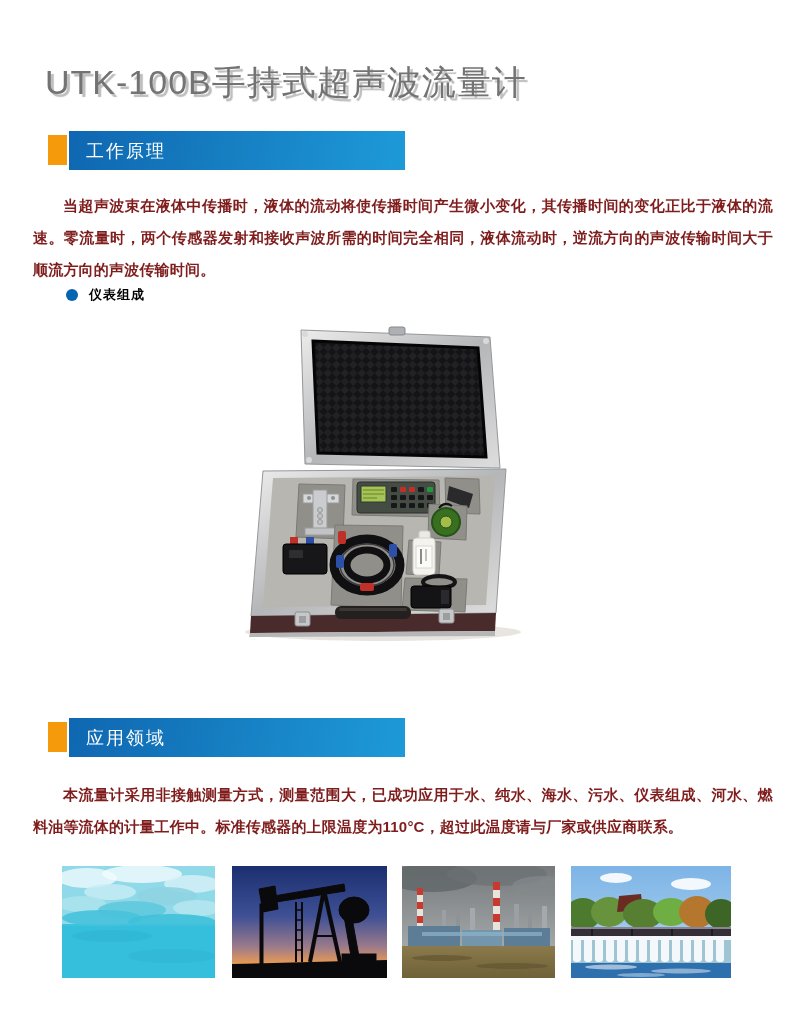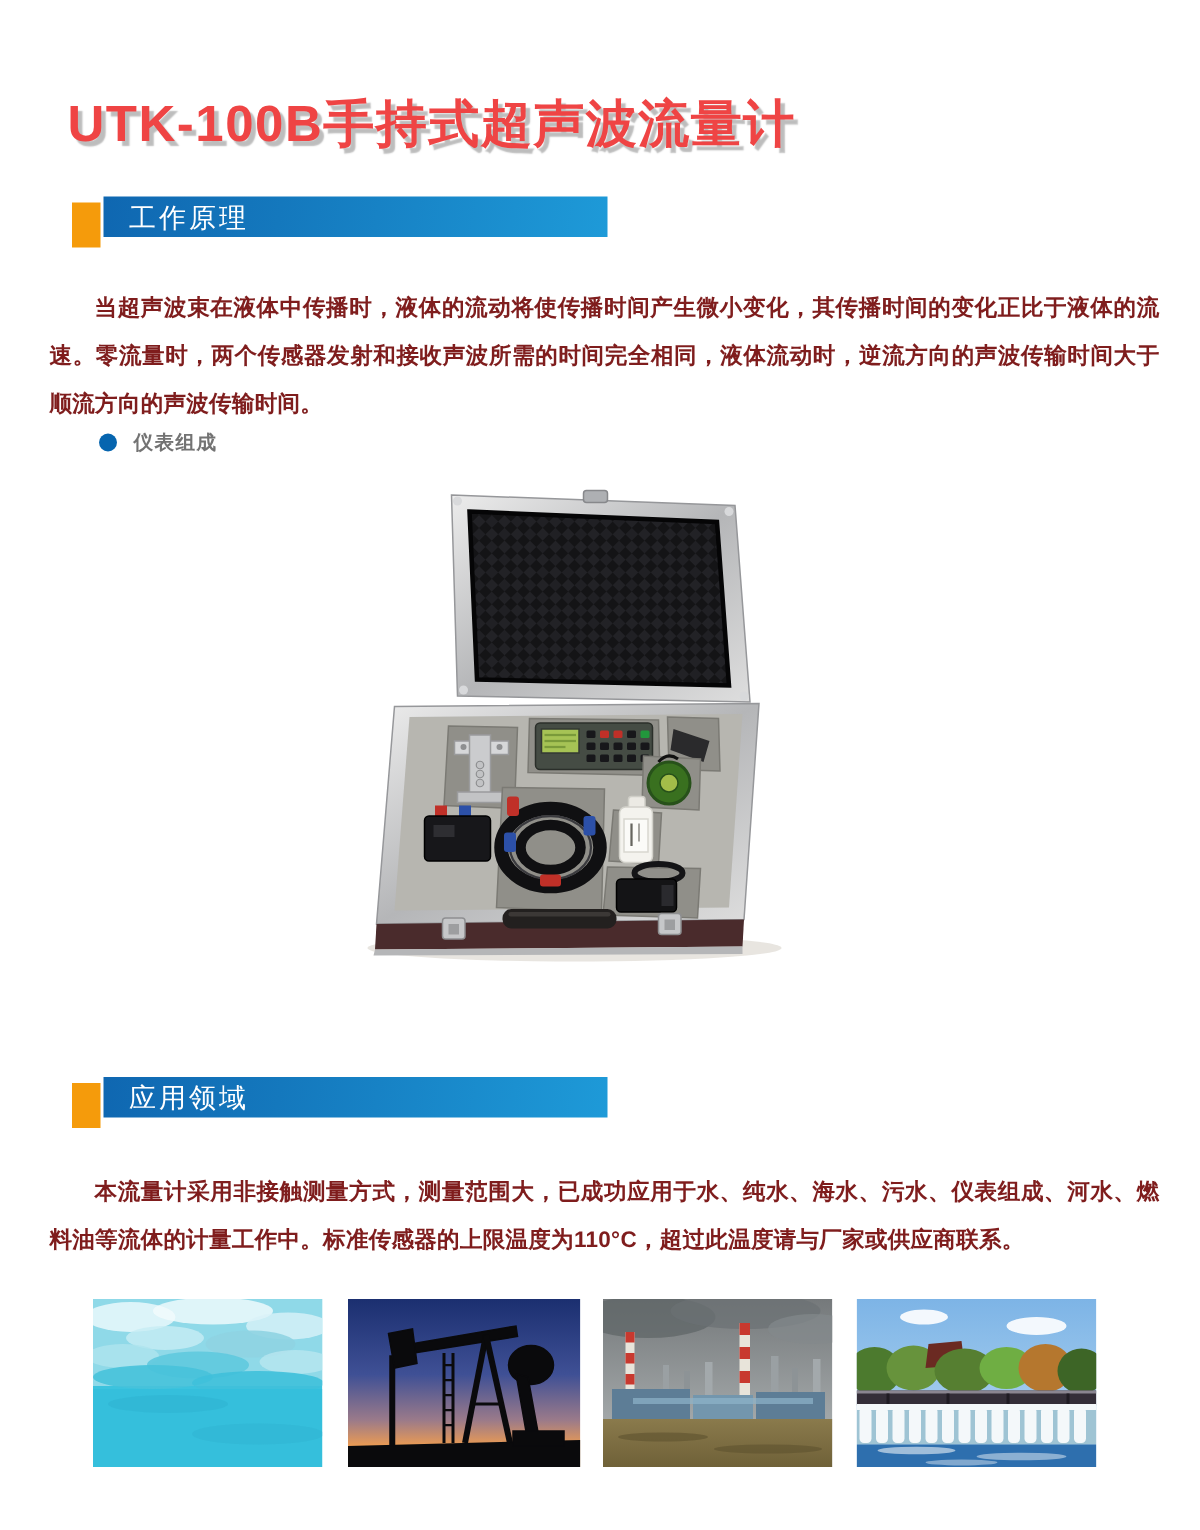--- a/index.html
+++ b/index.html
@@ -1,43 +1,43 @@
 <!DOCTYPE html>
 <html><head>
 <meta charset="utf-8">
 <style>
   html,body{margin:0;padding:0;background:#ffffff;}
   .page{position:relative;width:800px;height:1020px;background:#ffffff;overflow:hidden;
         font-family:"Liberation Sans","DejaVu Sans",sans-serif;}
 
   
   .main-title{position:absolute;left:45px;top:60px;margin:0;
-    font-size:34px;font-weight:bold;letter-spacing:1px;
-    color:#ef4444;text-shadow:3px 3px 1px #bdbdbd;white-space:nowrap;}
+    font-size:34px;font-weight:normal;letter-spacing:1px;
+    color:#737373;text-shadow:3px 3px 1px #bdbdbd;white-space:nowrap;}
 
   
   .sec-header{position:absolute;left:48px;width:360px;height:36px;}
   .sec-accent{position:absolute;left:0;top:4px;width:19px;height:30px;background:#f59b0b;}
-  .sec-bar{position:absolute;left:21px;top:0;width:336px;height:27px;
+  .sec-bar{position:absolute;left:21px;top:0;width:336px;height:39px;
     background:linear-gradient(100deg,#0f67b1 0%,#1478bd 35%,#1e9ad8 100%);
     display:flex;align-items:center;}
   .sec-bar span{color:#ffffff;font-size:18px;padding-left:17px;
     font-family:"Liberation Serif","DejaVu Serif",serif;letter-spacing:2px;}
 
   
   .body-text{position:absolute;left:33px;width:740px;margin:0;
     font-size:15px;font-weight:bold;line-height:32px;color:#7f1d1d;
     text-indent:2em;text-align:justify;letter-spacing:0.2px;}
   .p-principle{top:190px;}
   .p-application{top:779px;}
 
   
   .bullet-row{position:absolute;left:66px;top:286px;display:flex;align-items:center;}
   .bullet-dot{width:12px;height:12px;border-radius:50%;background:#0665af;flex:none;}
-  .bullet-label{margin-left:11px;font-size:13px;font-weight:bold;color:#737373;letter-spacing:1px;}
+  .bullet-label{margin-left:11px;font-size:13px;font-weight:bold;color:#000000;letter-spacing:1px;}
 
   
   .product-figure{position:absolute;left:243px;top:318px;width:300px;height:325px;}
 
   
   .photo{position:absolute;top:866px;height:112px;overflow:hidden;}
   .photo svg{display:block;}
   .photo-1{left:62px;width:153px;}
   .photo-2{left:232px;width:155px;}
   .photo-3{left:402px;width:153px;}

